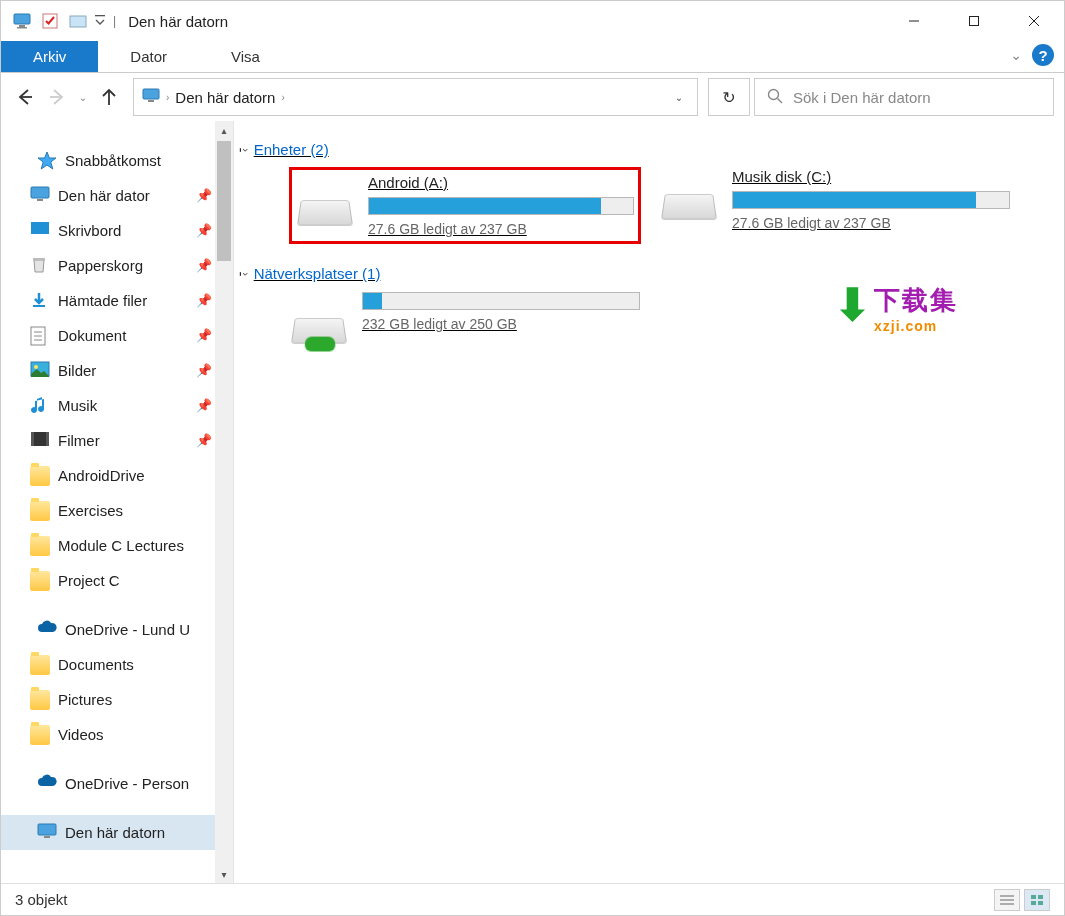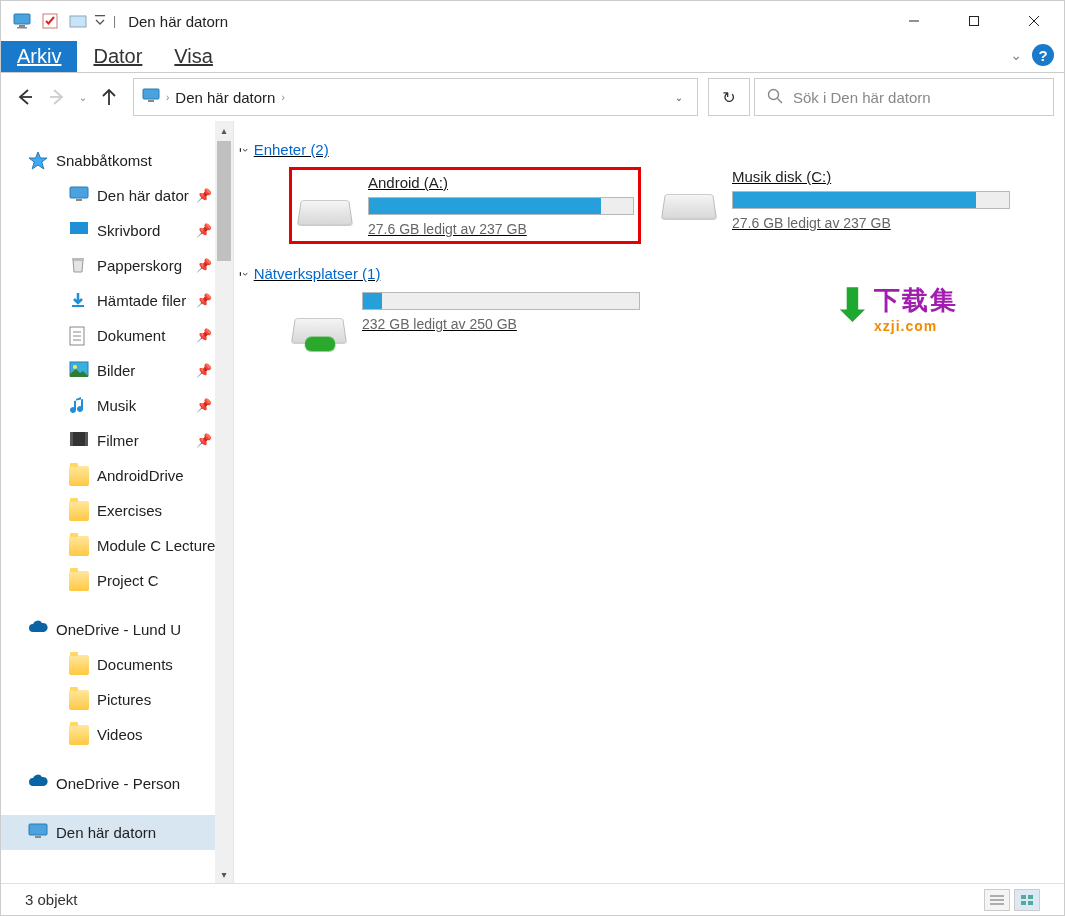--- a/index.html
+++ b/index.html
@@ -10,21 +10,21 @@
 .titlebar .ql { display: flex; gap: 2px; align-items: center; height: 100%; }
 .titlebar .ql-item { display: flex; align-items: center; justify-content: center; width: 26px; height: 24px; }
 .titlebar .sep { color: #777; margin: 0 6px; }
 .titlebar .title { font-size: 15px; color: #222; margin-left: 6px; }
 .winctl { margin-left: auto; display: flex; height: 100%; }
 .winbtn { width: 60px; display: flex; align-items: center; justify-content: center; }
 .winbtn svg { width: 12px; height: 12px; }
 
 
 .ribbon { height: 32px; display: flex; align-items: stretch; background: #fff; border-bottom: 1px solid #ccc; position: relative; }
-.ribbon .tab { padding: 0 16px; display: flex; align-items: center; font-size: 20px; color: #333; text-decoration: underline; }
+.ribbon .tab { padding: 0 32px; display: flex; align-items: center; font-size: 15px; color: #333; }
 .ribbon .tab.file { background: #1979ca; color: #fff; }
 .ribbon .expand { position: absolute; right: 10px; top: 3px; display: flex; align-items: center; gap: 10px; }
 .help-circle { width: 22px; height: 22px; border-radius: 50%; background: #1979ca; color: #fff; display: flex; align-items: center; justify-content: center; font-size: 15px; font-weight: bold; }
 
 
 .navbar { height: 48px; display: flex; align-items: center; gap: 4px; padding: 6px 10px; }
 .navbtn { width: 28px; height: 28px; display: flex; align-items: center; justify-content: center; color: #555; }
 .navbtn.disabled { color: #bbb; }
 .addrbar { flex: 1; height: 38px; border: 1px solid #ccc; display: flex; align-items: center; padding-left: 8px; gap: 6px; margin: 0 6px; }
 .addrbar .chev { color: #888; font-size: 10px; }
@@ -35,22 +35,22 @@
 .searchbox { width: 300px; height: 38px; border: 1px solid #ccc; display: flex; align-items: center; padding-left: 12px; gap: 10px; color: #888; }
 .searchbox input { border: none; outline: none; font-size: 15px; color: #555; flex: 1; }
 .searchbox input::placeholder { color: #888; }
 
 
 .body { flex: 1; display: flex; min-height: 0; }
 .sidebar { width: 233px; border-right: 1px solid #e5e5e5; padding-top: 22px; position: relative; overflow: hidden; }
 .scrollbar-v { position: absolute; right: 0; top: 0; bottom: 0; width: 18px; background: #f0f0f0; display: flex; flex-direction: column; align-items: center; }
 .scrollbar-v .arrow { height: 18px; display: flex; align-items: center; justify-content: center; color: #555; font-size: 10px; }
 .scrollbar-v .thumb { width: 14px; background: #c0c0c0; height: 120px; margin-top: 2px; }
-.navitem { display: flex; align-items: center; height: 35px; padding-left: 68px; font-size: 15px; color: #222; position: relative; overflow: hidden; white-space: nowrap; }
-.navitem.top { padding-left: 27px; }
+.navitem { display: flex; align-items: center; height: 35px; padding-left: 29px; font-size: 15px; color: #222; position: relative; overflow: hidden; white-space: nowrap; }
+.navitem.top { padding-left: 36px; }
 .navitem .icon { width: 20px; height: 20px; margin-right: 8px; flex-shrink: 0; }
 .navitem .pin { position: absolute; right: 20px; color: #888; font-size: 13px; }
 .navitem.active { background: #d8e6f2; }
 .folder-icon { background: linear-gradient(#ffe79e, #ffc843); border-radius: 2px; position: relative; }
 .folder-icon::before { content: ""; position: absolute; top: -3px; left: 1px; width: 8px; height: 4px; background: #ffd863; border-radius: 1px 1px 0 0; }
 
 
 .content { flex: 1; padding: 14px 10px; overflow: auto; position: relative; text-decoration: underline; }
 .section-hdr { display: flex; align-items: center; gap: 6px; font-size: 15px; color: #06c; margin: 6px 0 4px; }
 .section-hdr .chev { color: #555; font-size: 11px; transform: rotate(90deg); display: inline-block; }
@@ -60,21 +60,21 @@
 .drive-icon { width: 58px; height: 52px; display: flex; align-items: flex-end; justify-content: center; flex-shrink: 0; }
 .hdd { width: 52px; height: 28px; background: linear-gradient(#f5f5f5, #d8d8d8); border: 1px solid #bbb; border-radius: 3px; transform: perspective(80px) rotateX(25deg); position: relative; }
 .hdd.net::after { content: ""; position: absolute; bottom: -8px; left: 12px; width: 28px; height: 14px; background: #2ca82c; border-radius: 6px; }
 .drive-info { flex: 1; }
 .drive-name { font-size: 15px; color: #222; margin-bottom: 6px; }
 .drive-bar { height: 18px; border: 1px solid #b8b8b8; background: #eee; margin-bottom: 6px; position: relative; }
 .drive-bar .fill { height: 100%; background: #26a0da; }
 .drive-free { font-size: 14px; color: #666; }
 
 
-.statusbar { height: 32px; border-top: 1px solid #e0e0e0; display: flex; align-items: center; padding: 0 24px; font-size: 15px; color: #333; }
+.statusbar { height: 32px; border-top: 1px solid #e0e0e0; display: flex; align-items: center; padding: 0 14px; font-size: 15px; color: #333; }
 .statusbar .viewbtns { margin-left: auto; display: flex; gap: 4px; }
 .statusbar .vb { width: 26px; height: 22px; border: 1px solid #ccc; background: #f4f4f4; display: flex; align-items: center; justify-content: center; }
 
 .watermark { position: absolute; left: 640px; top: 162px; pointer-events: none; font-weight: bold; }
 .watermark .t1 { color: #a21caf; font-size: 26px; letter-spacing: 2px; }
 .watermark .t2 { color: #f08c00; font-size: 14px; letter-spacing: 1px; }
 .big-arrow { color: #1fa82f; font-size: 44px; position: absolute; left: -40px; top: -4px; }
 </style>
 </head>
 <body>

